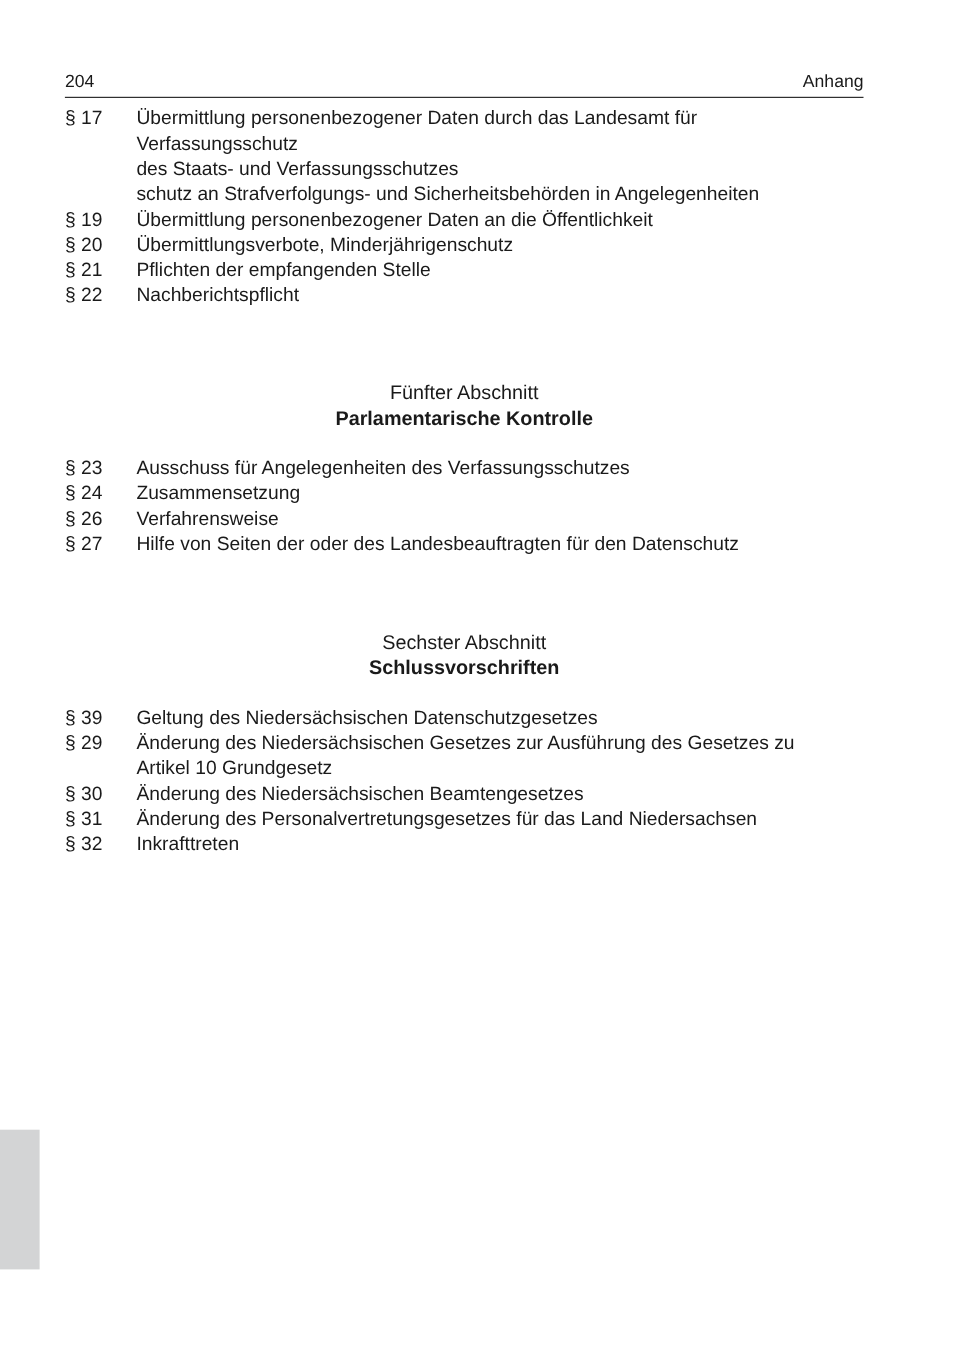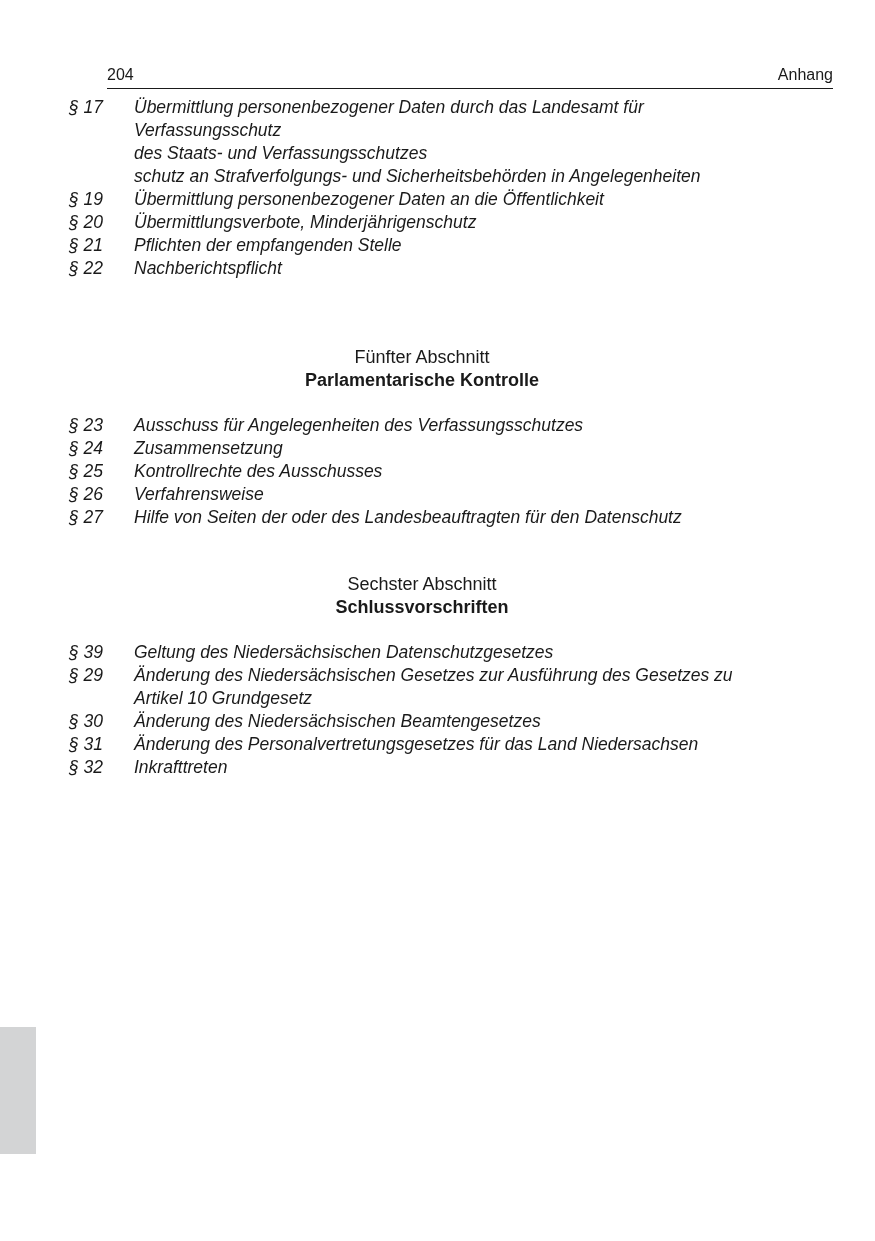--- a/index.html
+++ b/index.html
@@ -3,25 +3,24 @@
 <meta charset="utf-8">
 <style>
   html, body { margin: 0; padding: 0; }
   body {
     width: 875px; height: 1241px; background: #ffffff; position: relative; overflow: hidden;
     font-family: "Liberation Sans", "DejaVu Sans", sans-serif; color: #1a1a1a;
   }
   .page-header {
     position: absolute; left: 59px; top: 64px; width: 726px; height: 24px;
     border-bottom: 1.5px solid #1a1a1a;
-    margin-left: 48px;
   }
   .page-number { position: absolute; left: 0; top: 2px; font-size: 16px; }
   .running-title { position: absolute; right: 0; top: 2px; font-size: 16px; }
-  .toc { position: absolute; left: 69px; width: 740px; font-style: italic; }
+  .toc { position: absolute; left: 59px; width: 740px; }
   .entry { display: flex; font-size: 17.5px; line-height: 23px; }
   .sec { width: 65px; flex: none; white-space: pre; }
   .title { flex: 1; }
   .section-heading { position: absolute; left: 59px; width: 726px; text-align: center; font-size: 18px; line-height: 23px; }
   .section-heading .bold { font-weight: bold; }
   .thumb-tab { position: absolute; left: 0; top: 1027px; width: 36px; height: 127px; background: #d3d4d5; }
 </style>
 </head>
 <body>
 
@@ -72,24 +71,20 @@
 <div class="toc" style="top:414px;">
     <div class="entry">
       <span class="sec">§ 23</span>
       <span class="title">Ausschuss für Angelegenheiten des Verfassungsschutzes</span>
     </div>
     <div class="entry">
       <span class="sec">§ 24</span>
       <span class="title">Zusammensetzung</span>
     </div>
     <div class="entry">
-      <span class="sec">§ 25</span>
-      <span class="title">Kontrollrechte des Ausschusses</span>
-    </div>
-    <div class="entry">
       <span class="sec">§ 26</span>
       <span class="title">Verfahrensweise</span>
     </div>
     <div class="entry">
       <span class="sec">§ 27</span>
       <span class="title">Hilfe von Seiten der oder des Landesbeauftragten für den Datenschutz</span>
     </div>
   </div>
 
 <div class="section-heading" style="top:573px;">

